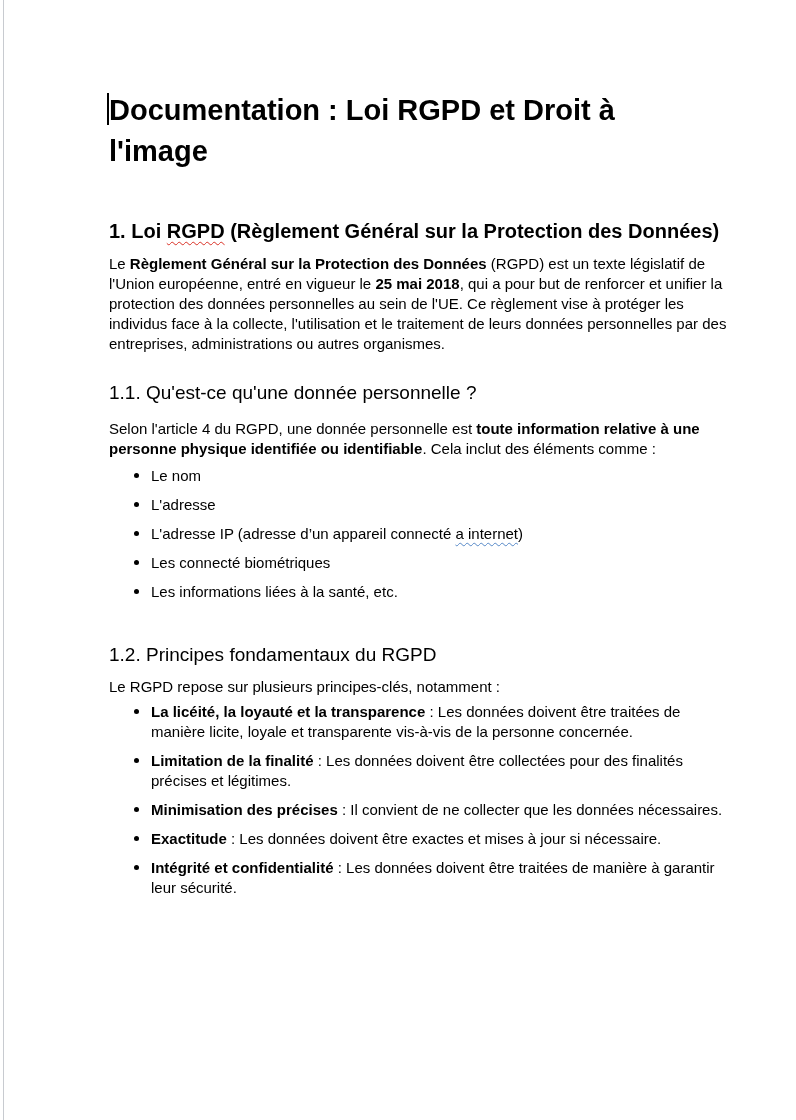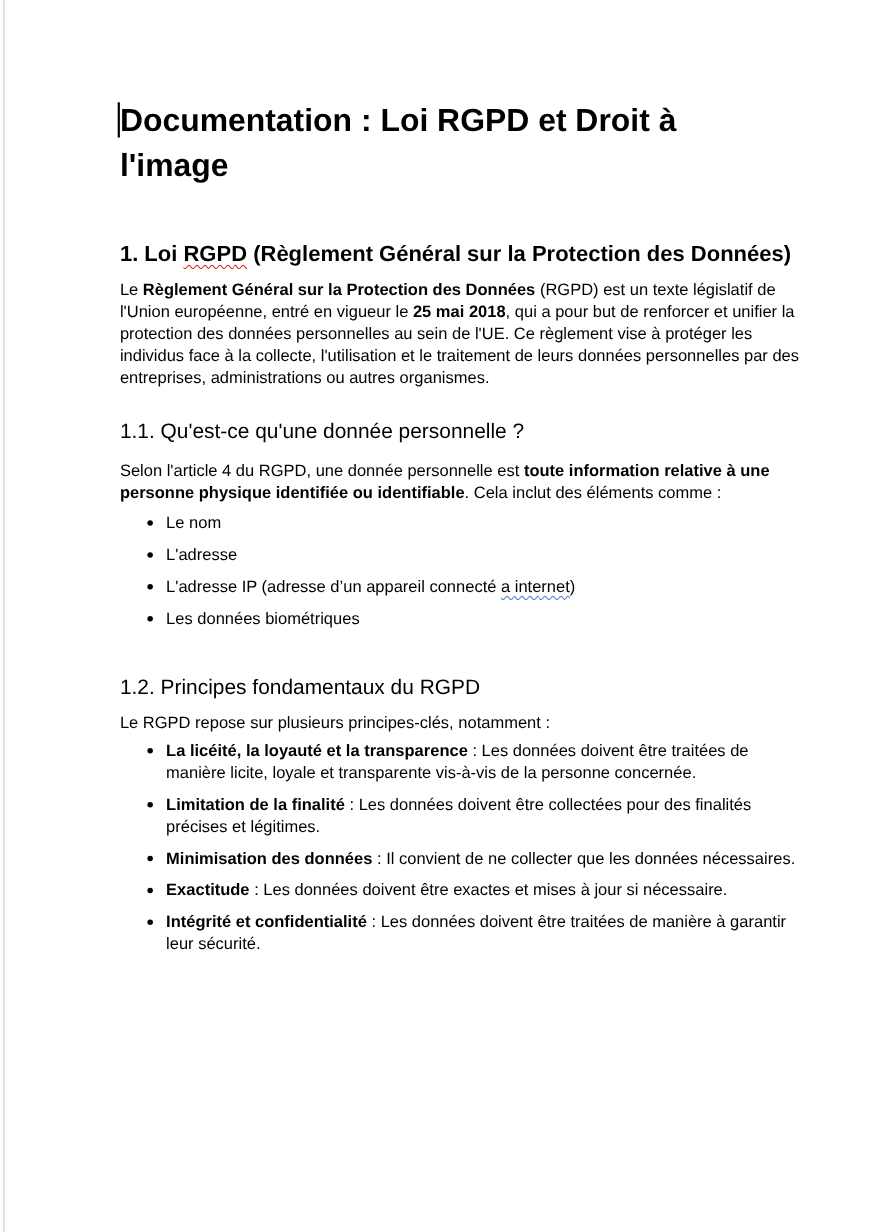--- a/index.html
+++ b/index.html
@@ -110,37 +110,40 @@
     <li>
       <span>Le nom</span>
     </li>
     <li>
       <span>L'adresse</span>
     </li>
     <li>
       <span>L'adresse IP (adresse d’un appareil connecté </span><span class="sq-blue">a internet</span><span>)</span>
     </li>
     <li>
-      <span>Les données biométriques</span>
+      <span>Les connecté biométriques</span>
+    </li>
+    <li>
+      <span>Les informations liées à la santé, etc.</span>
     </li>
   </ul>
 
   <h3 class="h2 sp-lg">1.2. Principes fondamentaux du RGPD</h3>
 
   <p class="para">Le RGPD repose sur plusieurs principes-clés, notamment :</p>
 
   <ul class="blist close">
     <li>
       <strong>La licéité, la loyauté et la transparence</strong><span> : Les données doivent être traitées de manière licite, loyale et transparente vis-à-vis de la personne concernée.</span>
     </li>
     <li>
       <strong>Limitation de la finalité</strong><span> : Les données doivent être collectées pour des finalités précises et légitimes.</span>
     </li>
     <li>
-      <strong>Minimisation des données</strong><span> : Il convient de ne collecter que les données nécessaires.</span>
+      <strong>Minimisation des précises</strong><span> : Il convient de ne collecter que les données nécessaires.</span>
     </li>
     <li>
       <strong>Exactitude</strong><span> : Les données doivent être exactes et mises à jour si nécessaire.</span>
     </li>
     <li>
       <strong>Intégrité et confidentialité</strong><span> : Les données doivent être traitées de manière à garantir leur sécurité.</span>
     </li>
   </ul>
 
 </div>

